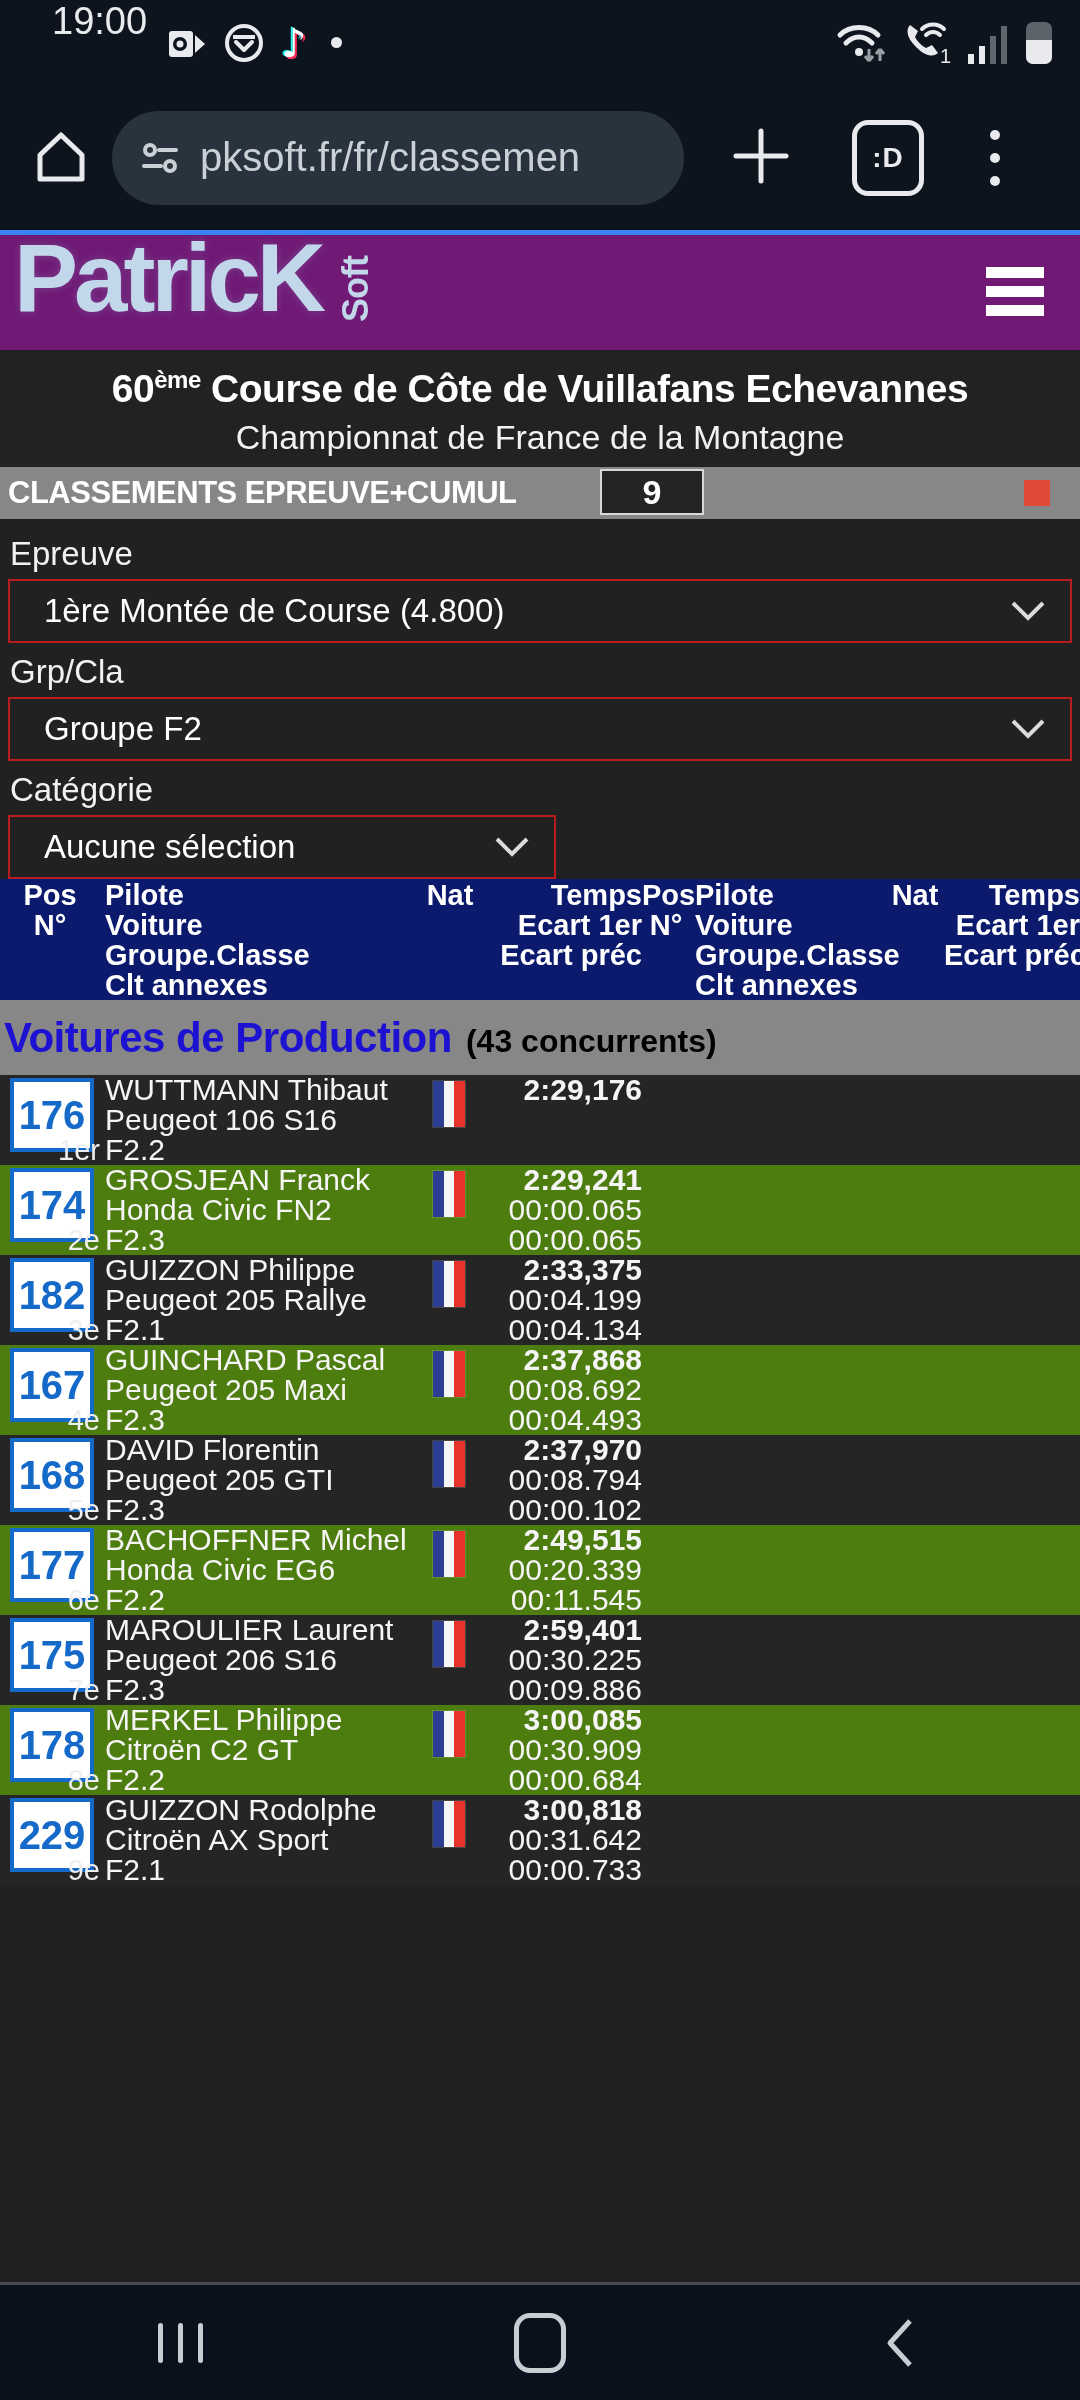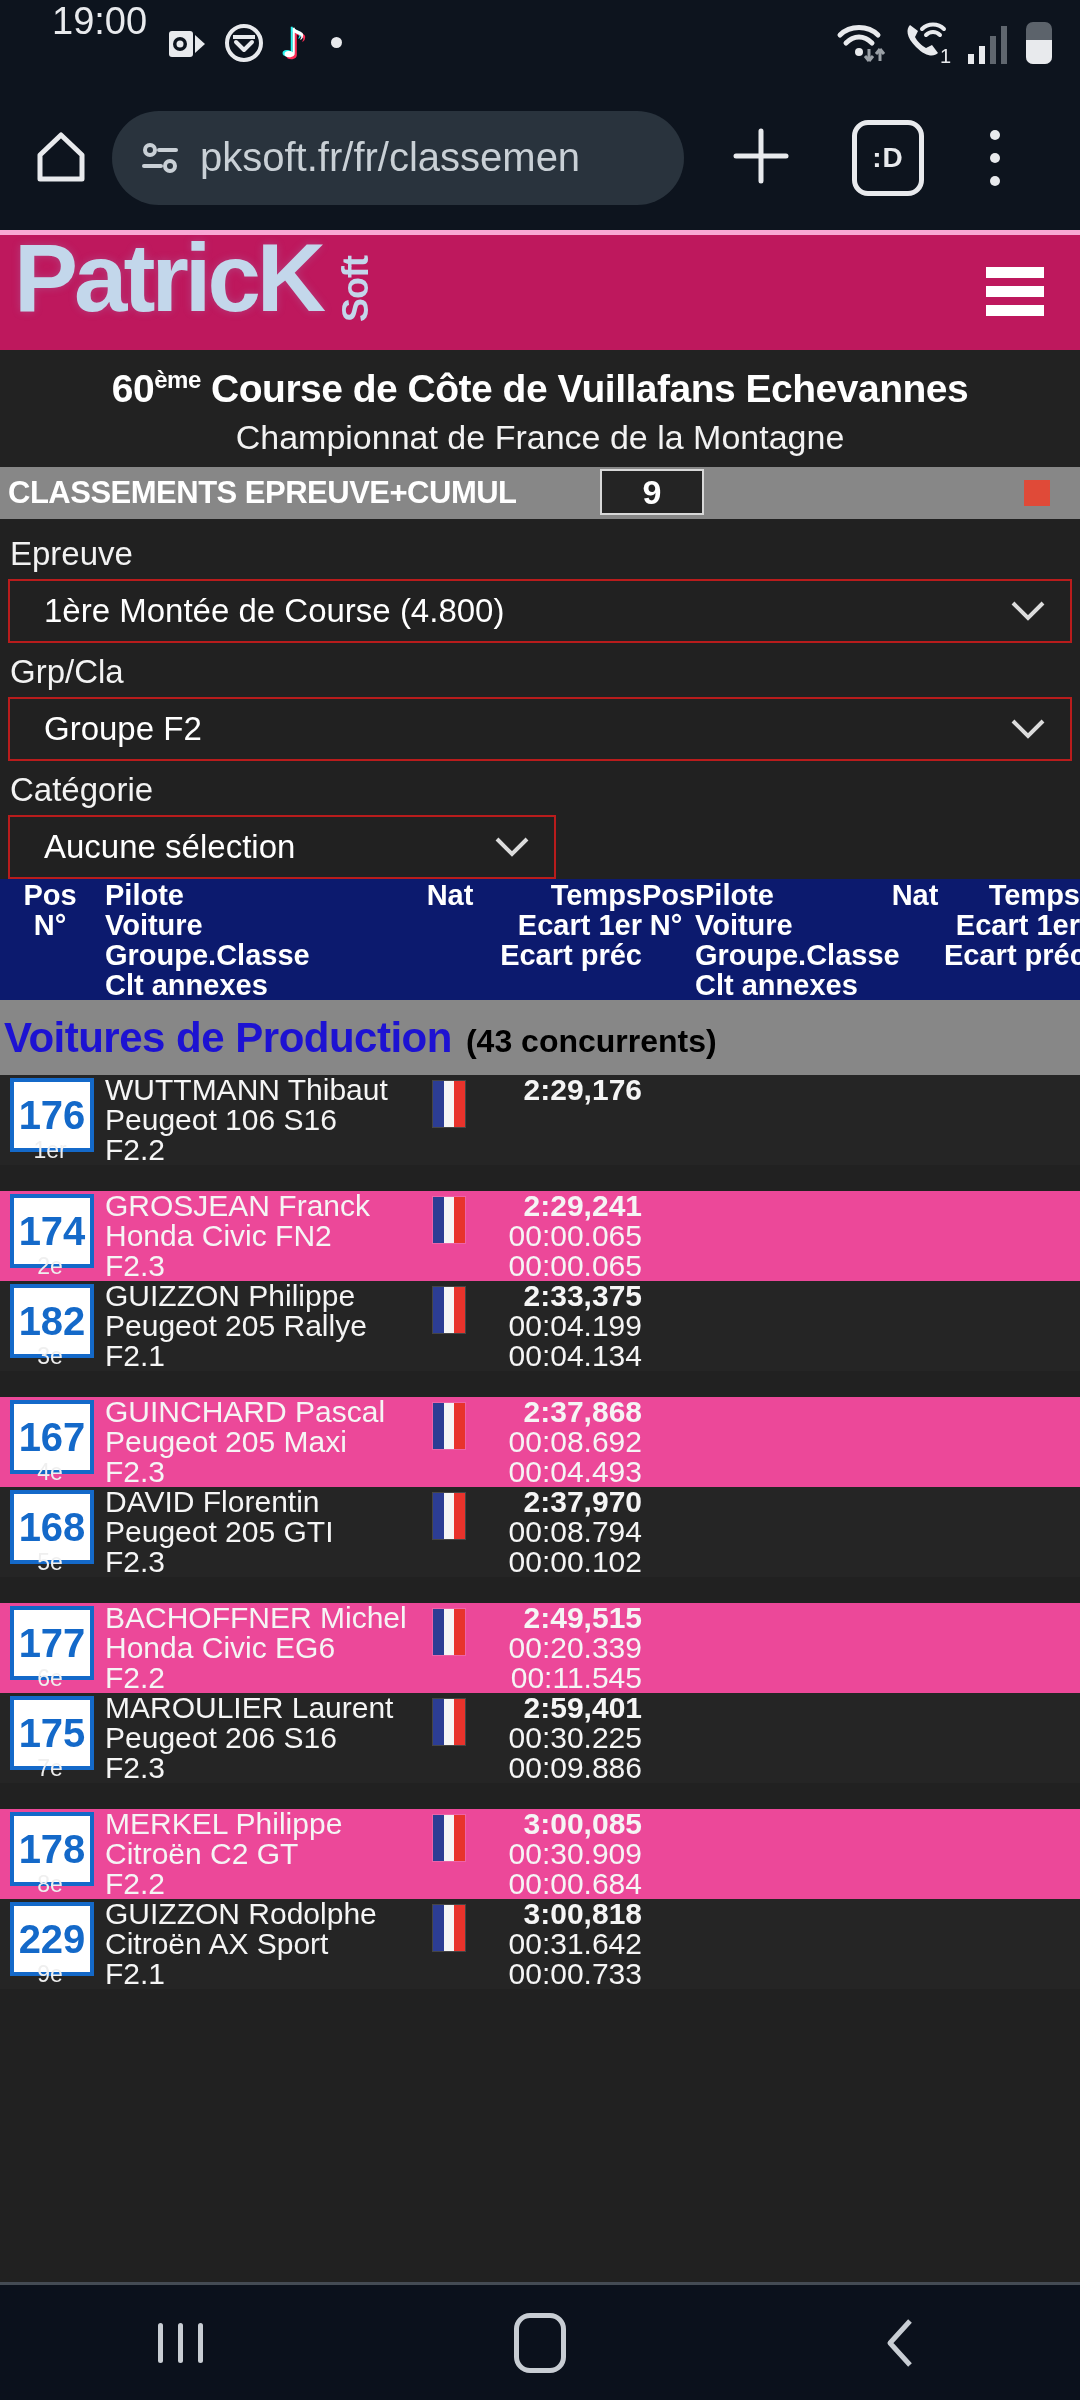--- a/index.html
+++ b/index.html
@@ -25,21 +25,21 @@
             display:flex;align-items:center;padding:0 26px;box-sizing:border-box;gap:18px;}
   .url-text{color:#c9d0d6;font-size:40px;white-space:nowrap;overflow:hidden;}
   .tab-box{margin-left:60px;width:62px;height:66px;border:5px solid #e8eaed;border-radius:16px;
            display:flex;align-items:center;justify-content:center;}
   .tab-box span{color:#e8eaed;font-size:28px;font-weight:bold;letter-spacing:1px;}
   .menu-dots{margin-left:66px;display:flex;flex-direction:column;gap:13px;}
   .menu-dots i{width:10px;height:10px;border-radius:50%;background:#e8eaed;display:block;}
   .plus-wrap{margin-left:46px;}
 
   
-  .site-top{height:115px;background:#be185d;border-top:5px solid #f9a8d4;position:relative;}
+  .site-top{height:115px;background:#701a75;border-top:5px solid #3b82f6;position:relative;}
   .logo-patrick{position:absolute;left:14px;top:-12px;font-size:96px;font-weight:bold;
                 color:#c3d7eb;letter-spacing:-4px;text-shadow:0 0 8px rgba(150,180,220,.25);}
   .logo-soft{position:absolute;left:334px;top:8px;width:44px;height:92px;
              display:flex;align-items:center;justify-content:center;}
   .logo-soft span{transform:rotate(-90deg);font-size:36px;font-weight:bold;color:#c3d7eb;letter-spacing:-1px;}
   .burger{position:absolute;right:36px;top:32px;cursor:pointer;}
   .burger i{display:block;width:58px;height:11px;background:#fff;margin-bottom:8px;}
   .burger i:last-child{margin-bottom:0;}
 
   .page-titles{background:#222;padding:8px 0 10px;}
@@ -76,26 +76,26 @@
 
   
   .section-band{height:75px;background:#878787;display:flex;align-items:center;}
   .sec-title{color:#1d12d2;font-weight:bold;font-size:42px;margin-left:4px;letter-spacing:-.5px;}
   .sec-count{color:#000000;font-weight:bold;font-size:32px;margin-left:14px;margin-top:8px;}
 
   
   .row{height:90px;display:grid;grid-template-columns:100px 318px 62px 162px 1fr;
        font-size:30px;line-height:30px;color:#f5f5f5;}
   .row.odd{background:#252525;}
-  .row.even{background:#ec4899;margin-top:26px;}
+  .row.even{background:#4d7c0f;}
   .cell-pos{position:relative;}
   .num-box{width:76px;height:66px;margin:3px 0 0 10px;background:#fff;border:4px solid #1469c9;
            color:#1469c9;font-weight:bold;font-size:40px;display:flex;align-items:center;
            justify-content:center;cursor:pointer;}
-  .pos-label{position:absolute;left:0;top:60px;width:100px;text-align:center;font-size:23px;color:#efefef;}
+  .pos-label{position:absolute;left:0;top:60px;width:100px;text-align:right;font-size:29px;color:#efefef;}
   .cell-pilot{padding-left:5px;}
   .cell-pilot div{height:30px;white-space:nowrap;}
   .flag{width:32px;height:46px;margin:6px auto 0;display:flex;box-shadow:0 0 0 1px rgba(255,255,255,.15);}
   .flag i{flex:1;display:block;}
   .flag .fb{background:#2c3d94;}.flag .fw{background:#f5f5f5;}.flag .fr{background:#e8332c;}
   .cell-time{text-align:right;}
   .cell-time div{height:30px;}
   .cell-time .time{font-weight:bold;}
 
   

